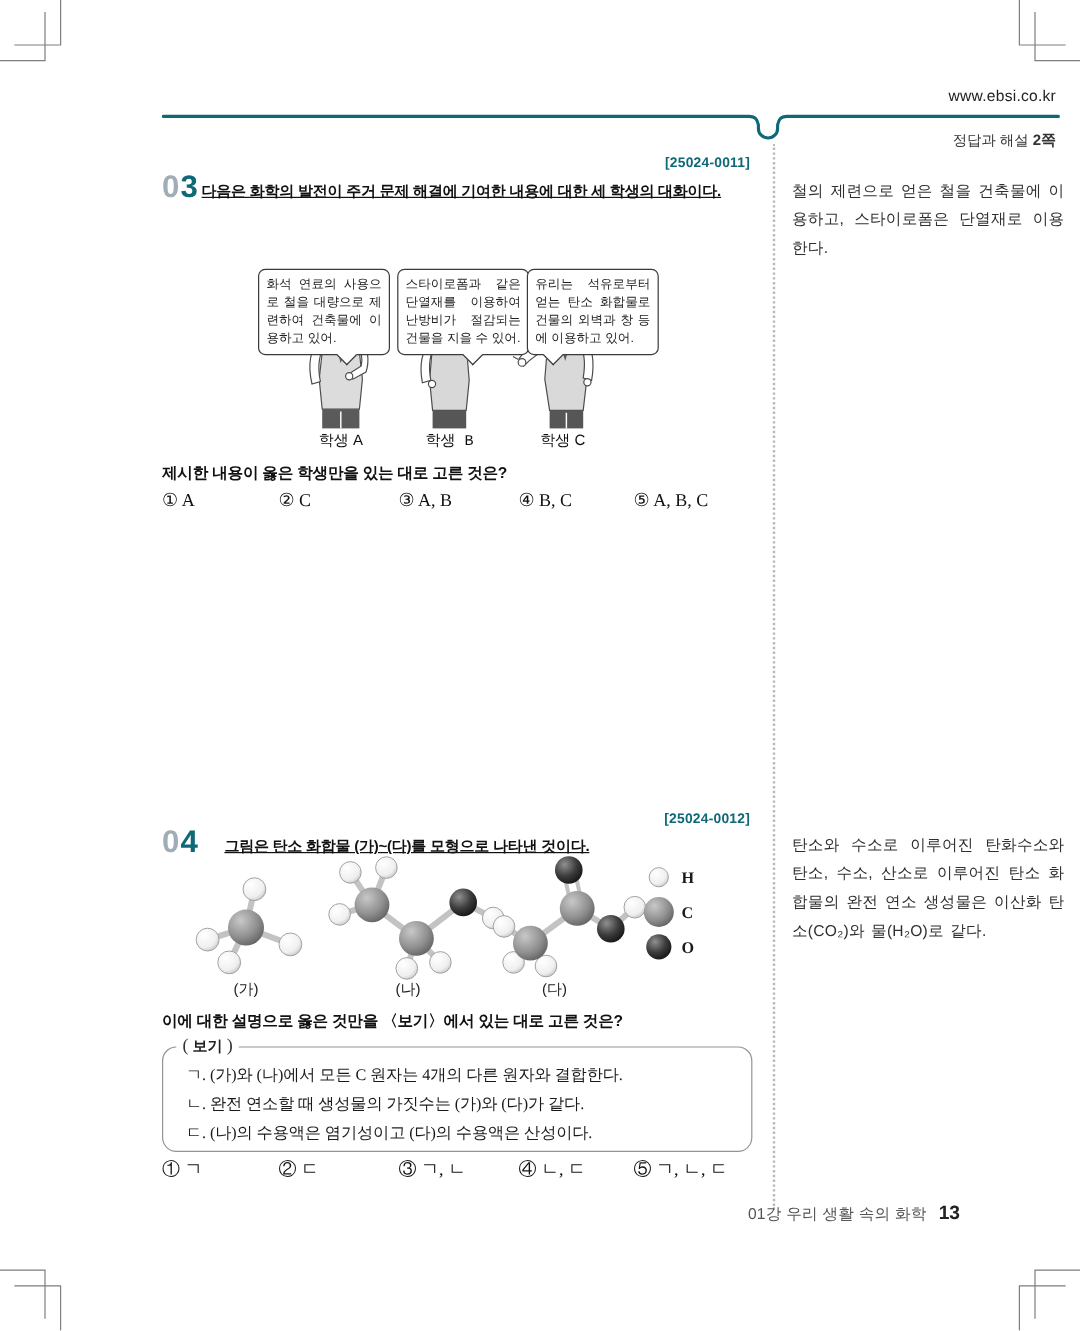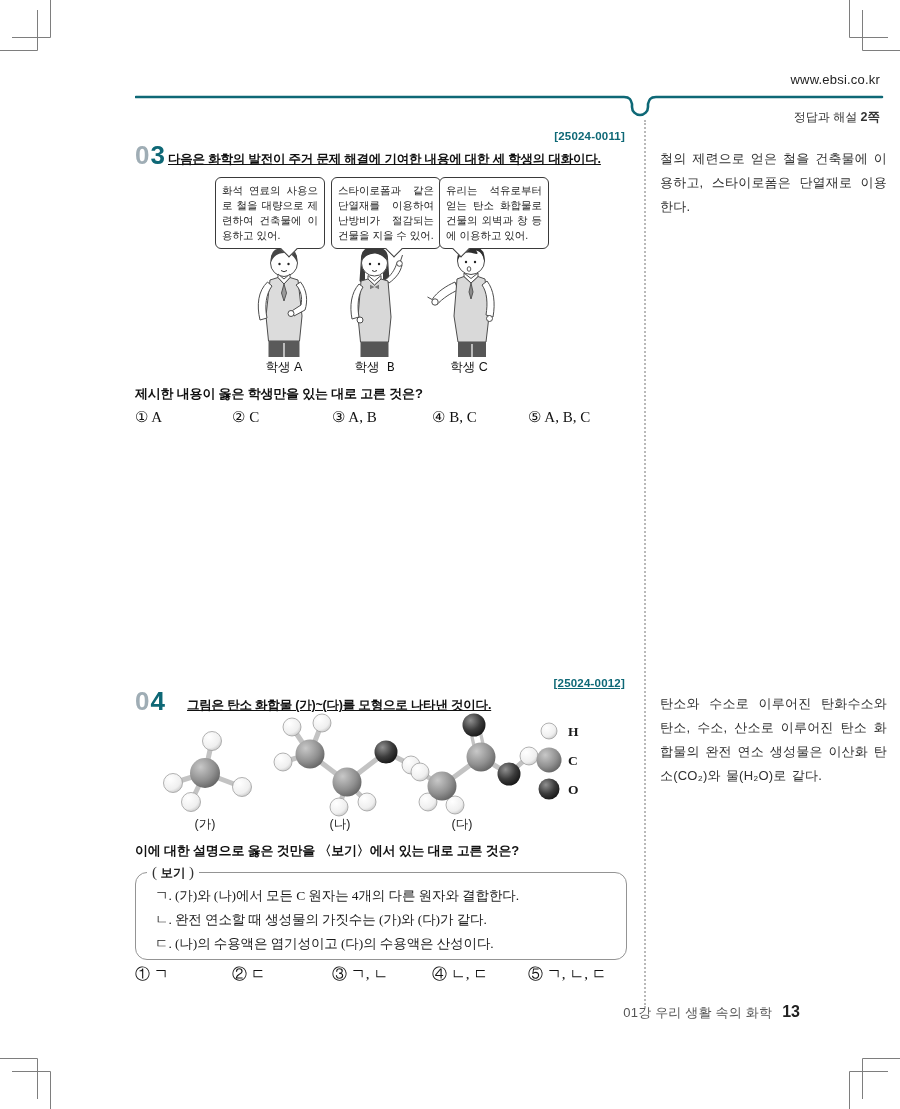--- a/index.html
+++ b/index.html
@@ -25,21 +25,21 @@
   
   .qcode{color:#0e6876;font-weight:bold;font-size:11.5px;letter-spacing:.2px;}
   .qnum{font-size:26px;font-weight:800;letter-spacing:1px;line-height:1;}
   .qnum .n0{color:#9fadb5;}
   .qnum .nd{color:#0e6876;}
   .qtitle{font-size:12.5px;font-weight:700;color:#111;letter-spacing:-.2px;text-decoration:underline;}
 
   
   .bubble{position:absolute;width:110px;box-sizing:border-box;border:1.5px solid #3a3a3a;border-radius:6px;
           background:#fff;padding:5px 6px;font-size:10.5px;line-height:1.42;color:#222;
-          text-align:justify;word-break:break-all;z-index:2;}
+          text-align:justify;word-break:break-all;z-index:2;margin-top:47px;}
   .bubble::after{content:"";position:absolute;bottom:-7px;width:11px;height:11px;background:#fff;
           border-right:1.5px solid #3a3a3a;border-bottom:1.5px solid #3a3a3a;transform:rotate(45deg);}
   .b1::after{left:62%;}
   .b2::after{left:52%;}
   .b3::after{left:14%;}
 
   .figwrap{position:absolute;}
   .fig-label{position:absolute;top:359px;text-align:center;font-size:12.5px;color:#111;}
 
   .stem{font-size:13px;font-weight:700;color:#111;letter-spacing:-.2px;}
@@ -172,21 +172,21 @@
   <div class="abs choices" style="top:408px;">
     <span>① A</span>
     <span>② C</span>
     <span>③ A, B</span>
     <span>④ B, C</span>
     <span>⑤ A, B, C</span>
   </div>
   <div class="abs stem" style="left:135px;top:385px;">제시한 내용이 옳은 학생만을 있는 대로 고른 것은?</div>
   <div class="note" style="top:147px;">철의 제련으로 얻은 철을 건축물에 이용하고, 스타이로폼은 단열재로 이용한다.</div>
 
-  <div class="abs qcode" style="right:275px;top:677px;text-decoration:underline;">[25024-0012]</div>
+  <div class="abs qcode" style="right:275px;top:677px;">[25024-0012]</div>
   <div class="abs qnum" style="left:135px;top:688px;"><span class="n0">0</span><span class="nd">4</span></div>
   <div class="abs qtitle" style="left:168px;top:697px;width:460px;margin-left:19px;">그림은 탄소 화합물 (가)~(다)를 모형으로 나타낸 것이다.</div>
 
   <svg class="abs" style="left:140px;top:710px;" width="490" height="112">
     <defs>
       <radialGradient id="gH" cx="35%" cy="30%" r="78%">
           <stop offset="0%" stop-color="#ffffff"></stop>
           <stop offset="70%" stop-color="#efefef"></stop>
           <stop offset="100%" stop-color="#c4c4c4"></stop>
         </radialGradient>

